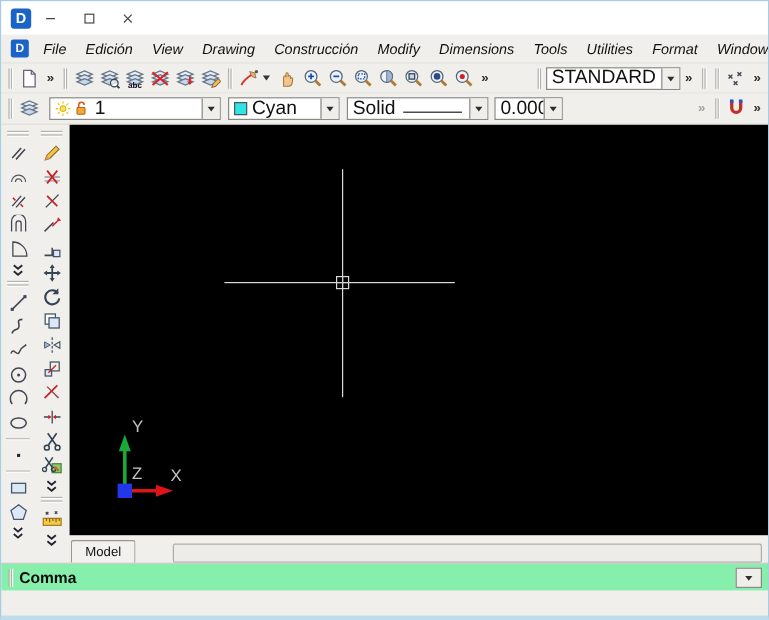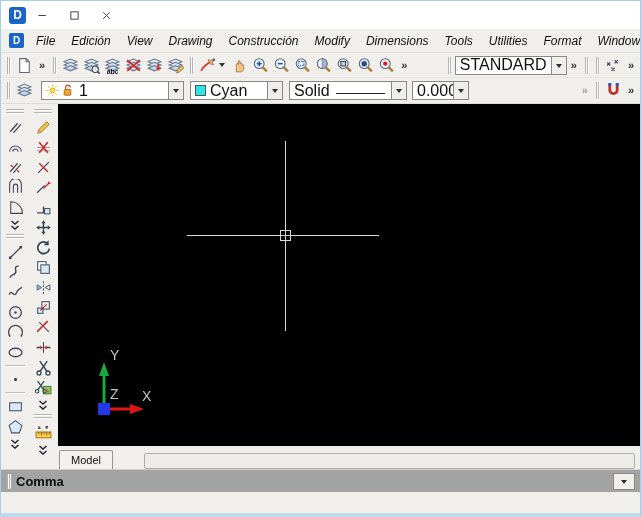--- a/index.html
+++ b/index.html
@@ -49,21 +49,21 @@
   .xline{position:absolute;}
   .pickbox{position:absolute;width:11px;height:11px;border:1px solid #cfcfcf;}
   .pickbox::before{content:"";position:absolute;left:4px;top:0;bottom:0;width:1px;background:#cfcfcf;}
   .pickbox::after{content:"";position:absolute;top:4px;left:0;right:0;height:1px;background:#cfcfcf;}
   .ucs{position:absolute;left:12px;top:240px;}
   
   .tabbar{height:23px;background:#f0efeb;display:flex;align-items:flex-end;padding:2px 4px 0 1px;flex:none;gap:28px;}
   .tab{height:19px;padding:0 11px;font-size:11px;color:#111;background:#f2f1ed;border:1px solid #98978f;border-bottom:none;display:flex;align-items:center;border-radius:2px 2px 0 0;}
   .tabstrip{flex:1;height:16px;margin:1px 1px 0 3px;background:#edecе8;background:#edece8;border:1px solid #aeada9;border-radius:2px;}
   
-  .cmdline{height:23px;background:#a3a3a3;border-top:1px solid #cfcecb;display:flex;align-items:center;padding:0 5px 0 3px;flex:none;}
+  .cmdline{height:23px;background:#86efac;border-top:1px solid #cfcecb;display:flex;align-items:center;padding:0 5px 0 3px;flex:none;}
   .cmdgrip{width:1px;height:15px;background:#b4b3af;box-shadow:2px 0 0 #b4b3af,1px 0 0 #fdfdfd,3px 0 0 #fdfdfd;margin:0 8px 0 3px;}
   .cmdtext{font-weight:bold;font-size:13px;color:#0d0d0d;}
   .cmddrop{margin-left:auto;width:22px;height:17px;border:1px solid #8a8986;background:#efeeea;display:flex;align-items:center;justify-content:center;padding:0;}
 </style>
 </head>
 <body>
 
 <div class="window">
 
   <div class="titlebar">

